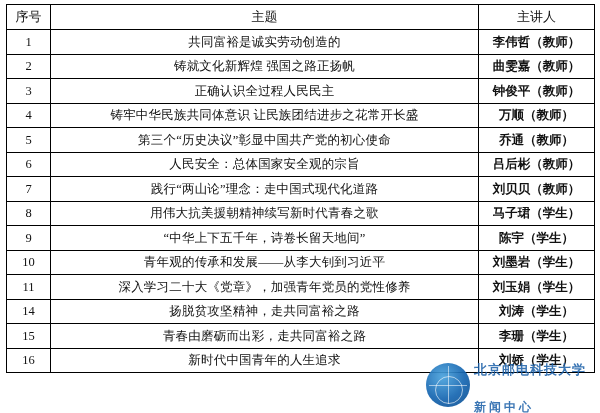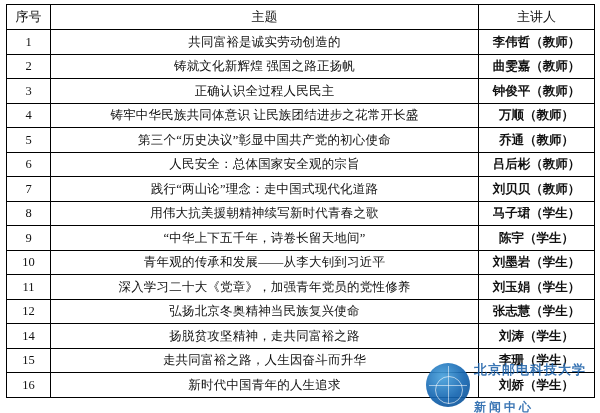--- a/index.html
+++ b/index.html
@@ -209,32 +209,27 @@
           <td class="no">10</td>
           <td class="topic">青年观的传承和发展——从李大钊到习近平</td>
           <td class="speaker">刘墨岩（学生）</td>
         </tr>
         <tr>
           <td class="no">11</td>
           <td class="topic">深入学习二十大《党章》，加强青年党员的党性修养</td>
           <td class="speaker">刘玉娟（学生）</td>
         </tr>
         <tr>
-          <td class="no">12</td>
-          <td class="topic">弘扬北京冬奥精神当民族复兴使命</td>
-          <td class="speaker">张志慧（学生）</td>
-        </tr>
-        <tr>
           <td class="no">14</td>
           <td class="topic">扬脱贫攻坚精神，走共同富裕之路</td>
           <td class="speaker">刘涛（学生）</td>
         </tr>
         <tr>
           <td class="no">15</td>
-          <td class="topic">走共同富裕之路，人生因奋斗而升华</td>
+          <td class="topic">青春由磨砺而出彩，走共同富裕之路</td>
           <td class="speaker">李珊（学生）</td>
         </tr>
         <tr>
           <td class="no">16</td>
           <td class="topic">新时代中国青年的人生追求</td>
           <td class="speaker">刘娇（学生）</td>
         </tr>
       </tbody>
   </table>
 

